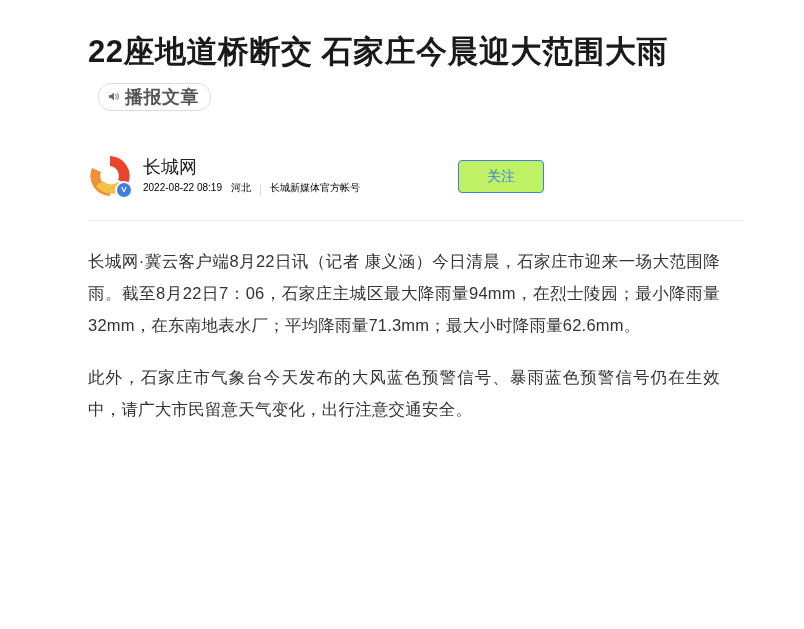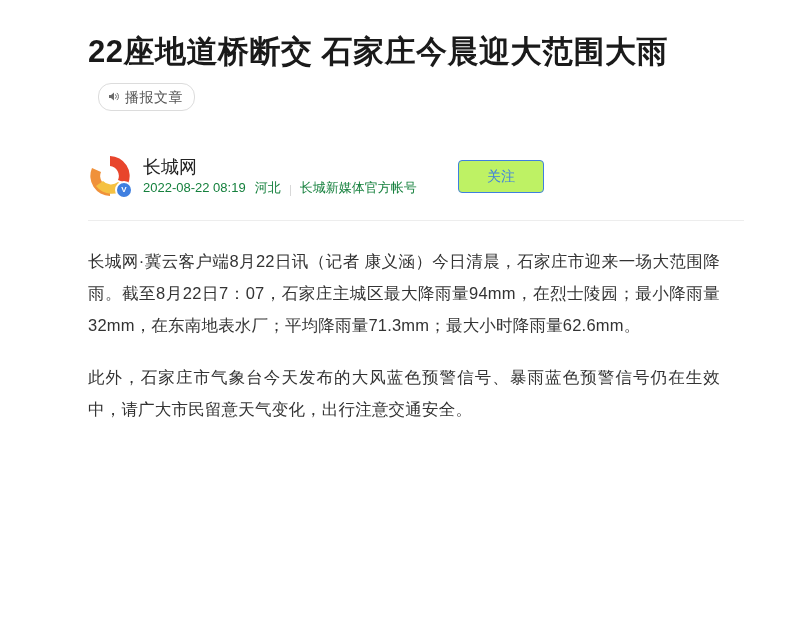--- a/index.html
+++ b/index.html
@@ -38,22 +38,22 @@
   .tts-btn {
     display: inline-flex;
     align-items: center;
     vertical-align: middle;
     height: 26px;
     padding: 0 11px 0 8px;
     margin-left: 10px;
     border: 1px solid #dcdcdc;
     border-radius: 13px;
     background: #fff;
-    font-size: 14px;
-    font-weight: normal;
+    font-size: 18px;
+    font-weight: bold;
     color: #555;
     line-height: 26px;
     position: relative;
     top: -5px;
     cursor: pointer;
     white-space: nowrap;
   }
   .tts-icon {
     display: inline-block;
     width: 13px;
@@ -109,22 +109,22 @@
   .source-name {
     font-size: 18px;
     color: #222;
     font-weight: normal;
     line-height: 20px;
     margin-bottom: 3px;
   }
   .meta-line {
     display: flex;
     align-items: flex-end;
-    font-size: 13px;
-    color: #15803d;
+    font-size: 10px;
+    color: #000000;
     line-height: 16px;
   }
   .meta-line .sep {
     display: inline-block;
     width: 1px;
     height: 11px;
     background: #d8d8d8;
     margin: 0 9px;
   }
   .meta-line .gap {
@@ -194,18 +194,18 @@
           <span class="gap"></span>
           <span>河北</span>
           <span class="sep"></span>
           <span>长城新媒体官方帐号</span>
         </div>
       </div>
       <div class="follow-btn">关注</div>
     </div>
 
     <div class="body">
-      <p class="para">长城网·冀云客户端8月22日讯（记者 康义涵）今日清晨，石家庄市迎来一场大范围降雨。截至8月22日7：07，石家庄主城区最大降雨量94mm，在烈士陵园；最小降雨量32mm，在东南地表水厂；平均降雨量71.3mm；最大小时降雨量62.6mm。</p>
+      <p class="para">长城网·冀云客户端8月22日讯（记者 康义涵）今日清晨，石家庄市迎来一场大范围降雨。截至8月22日7：06，石家庄主城区最大降雨量94mm，在烈士陵园；最小降雨量32mm，在东南地表水厂；平均降雨量71.3mm；最大小时降雨量62.6mm。</p>
       <p class="para">此外，石家庄市气象台今天发布的大风蓝色预警信号、暴雨蓝色预警信号仍在生效中，请广大市民留意天气变化，出行注意交通安全。</p>
     </div>
 
   </div>
 </div>
 
 </body></html>

